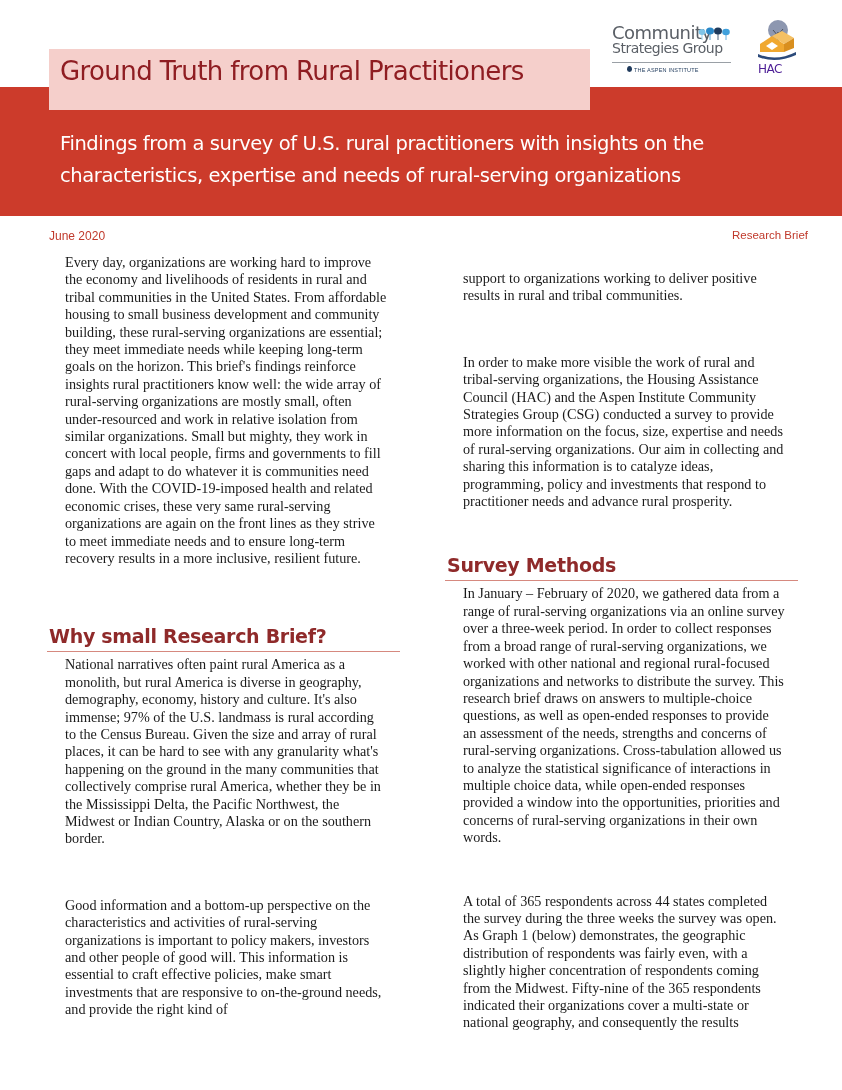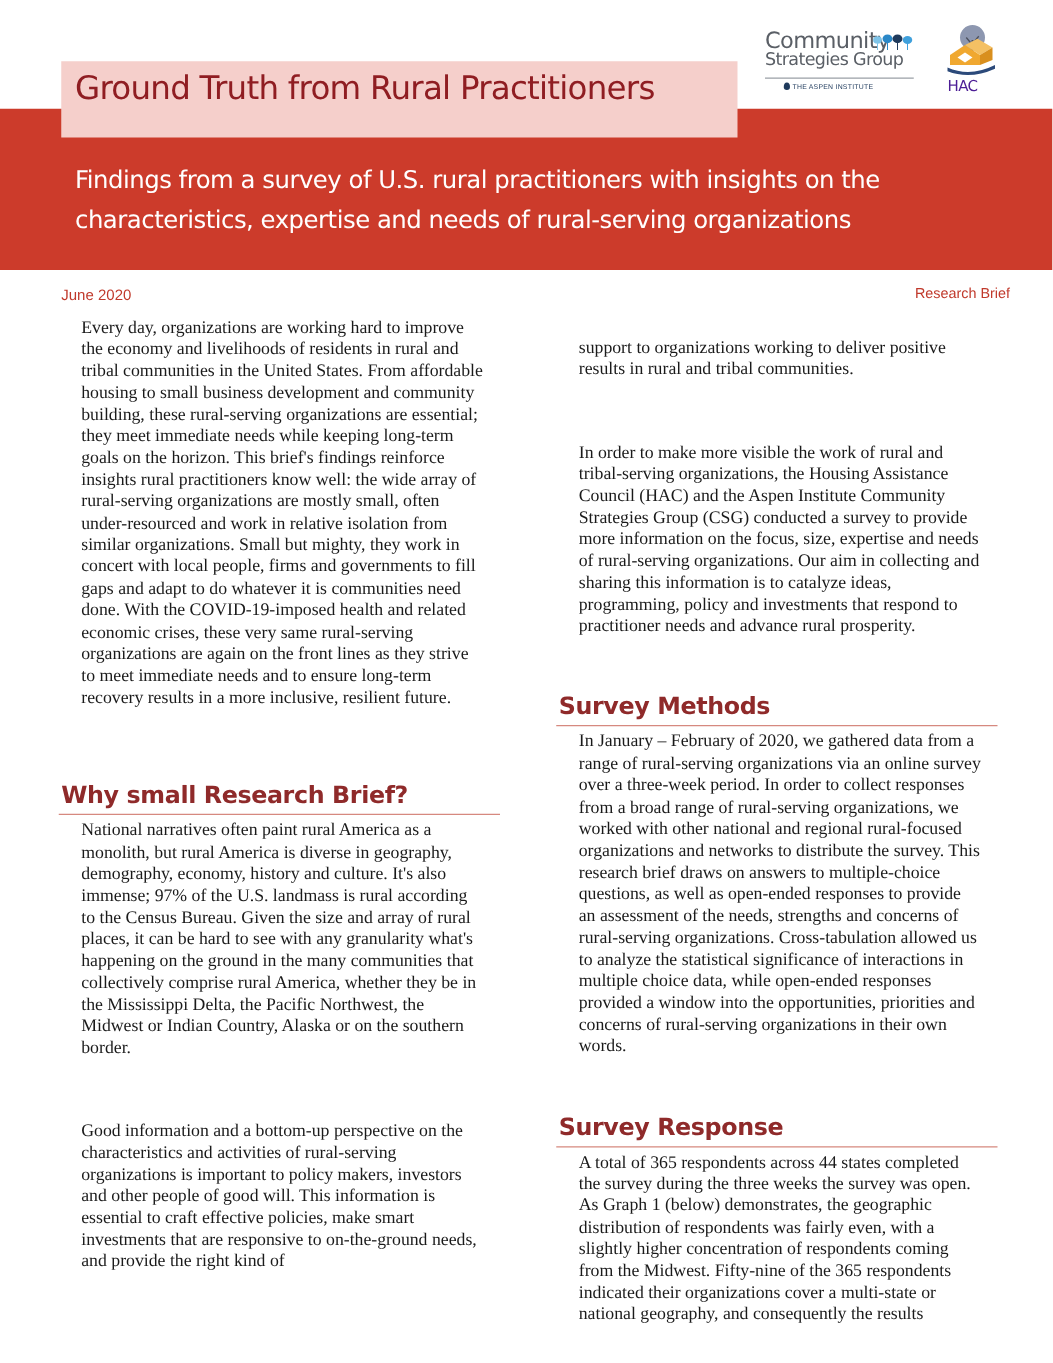--- a/index.html
+++ b/index.html
@@ -90,15 +90,14 @@
 </div>
 
 <div class="col col-right">
   <p class="para">support to organizations working to deliver positive results in rural and tribal communities.</p>
   <div class="gap"></div>
   <p class="para">In order to make more visible the work of rural and tribal-serving organizations, the Housing Assistance Council (HAC) and the Aspen Institute Community Strategies Group (CSG) conducted a survey to provide more information on the focus, size, expertise and needs of rural-serving organizations. Our aim in collecting and sharing this information is to catalyze ideas, programming, policy and investments that respond to practitioner needs and advance rural prosperity.</p>
   <div class="sec-gap-right"></div>
   <h2 class="section-heading">Survey Methods</h2>
   <p class="para" style="margin-top:4px;">In January – February of 2020, we gathered data from a range of rural-serving organizations via an online survey over a three-week period. In order to collect responses from a broad range of rural-serving organizations, we worked with other national and regional rural-focused organizations and networks to distribute the survey. This research brief draws on answers to multiple-choice questions, as well as open-ended responses to provide an assessment of the needs, strengths and concerns of rural-serving organizations. Cross-tabulation allowed us to analyze the statistical significance of interactions in multiple choice data, while open-ended responses provided a window into the opportunities, priorities and concerns of rural-serving organizations in their own words.</p>
   <div class="sec-gap-right"></div>
-  <h2 class="section-heading">Survey Response</h2>
   <p class="para" style="margin-top:4px;">A total of 365 respondents across 44 states completed the survey during the three weeks the survey was open. As Graph 1 (below) demonstrates, the geographic distribution of respondents was fairly even, with a slightly higher concentration of respondents coming from the Midwest. Fifty-nine of the 365 respondents indicated their organizations cover a multi-state or national geography, and consequently the results</p>
 </div>
 
 </body></html>

